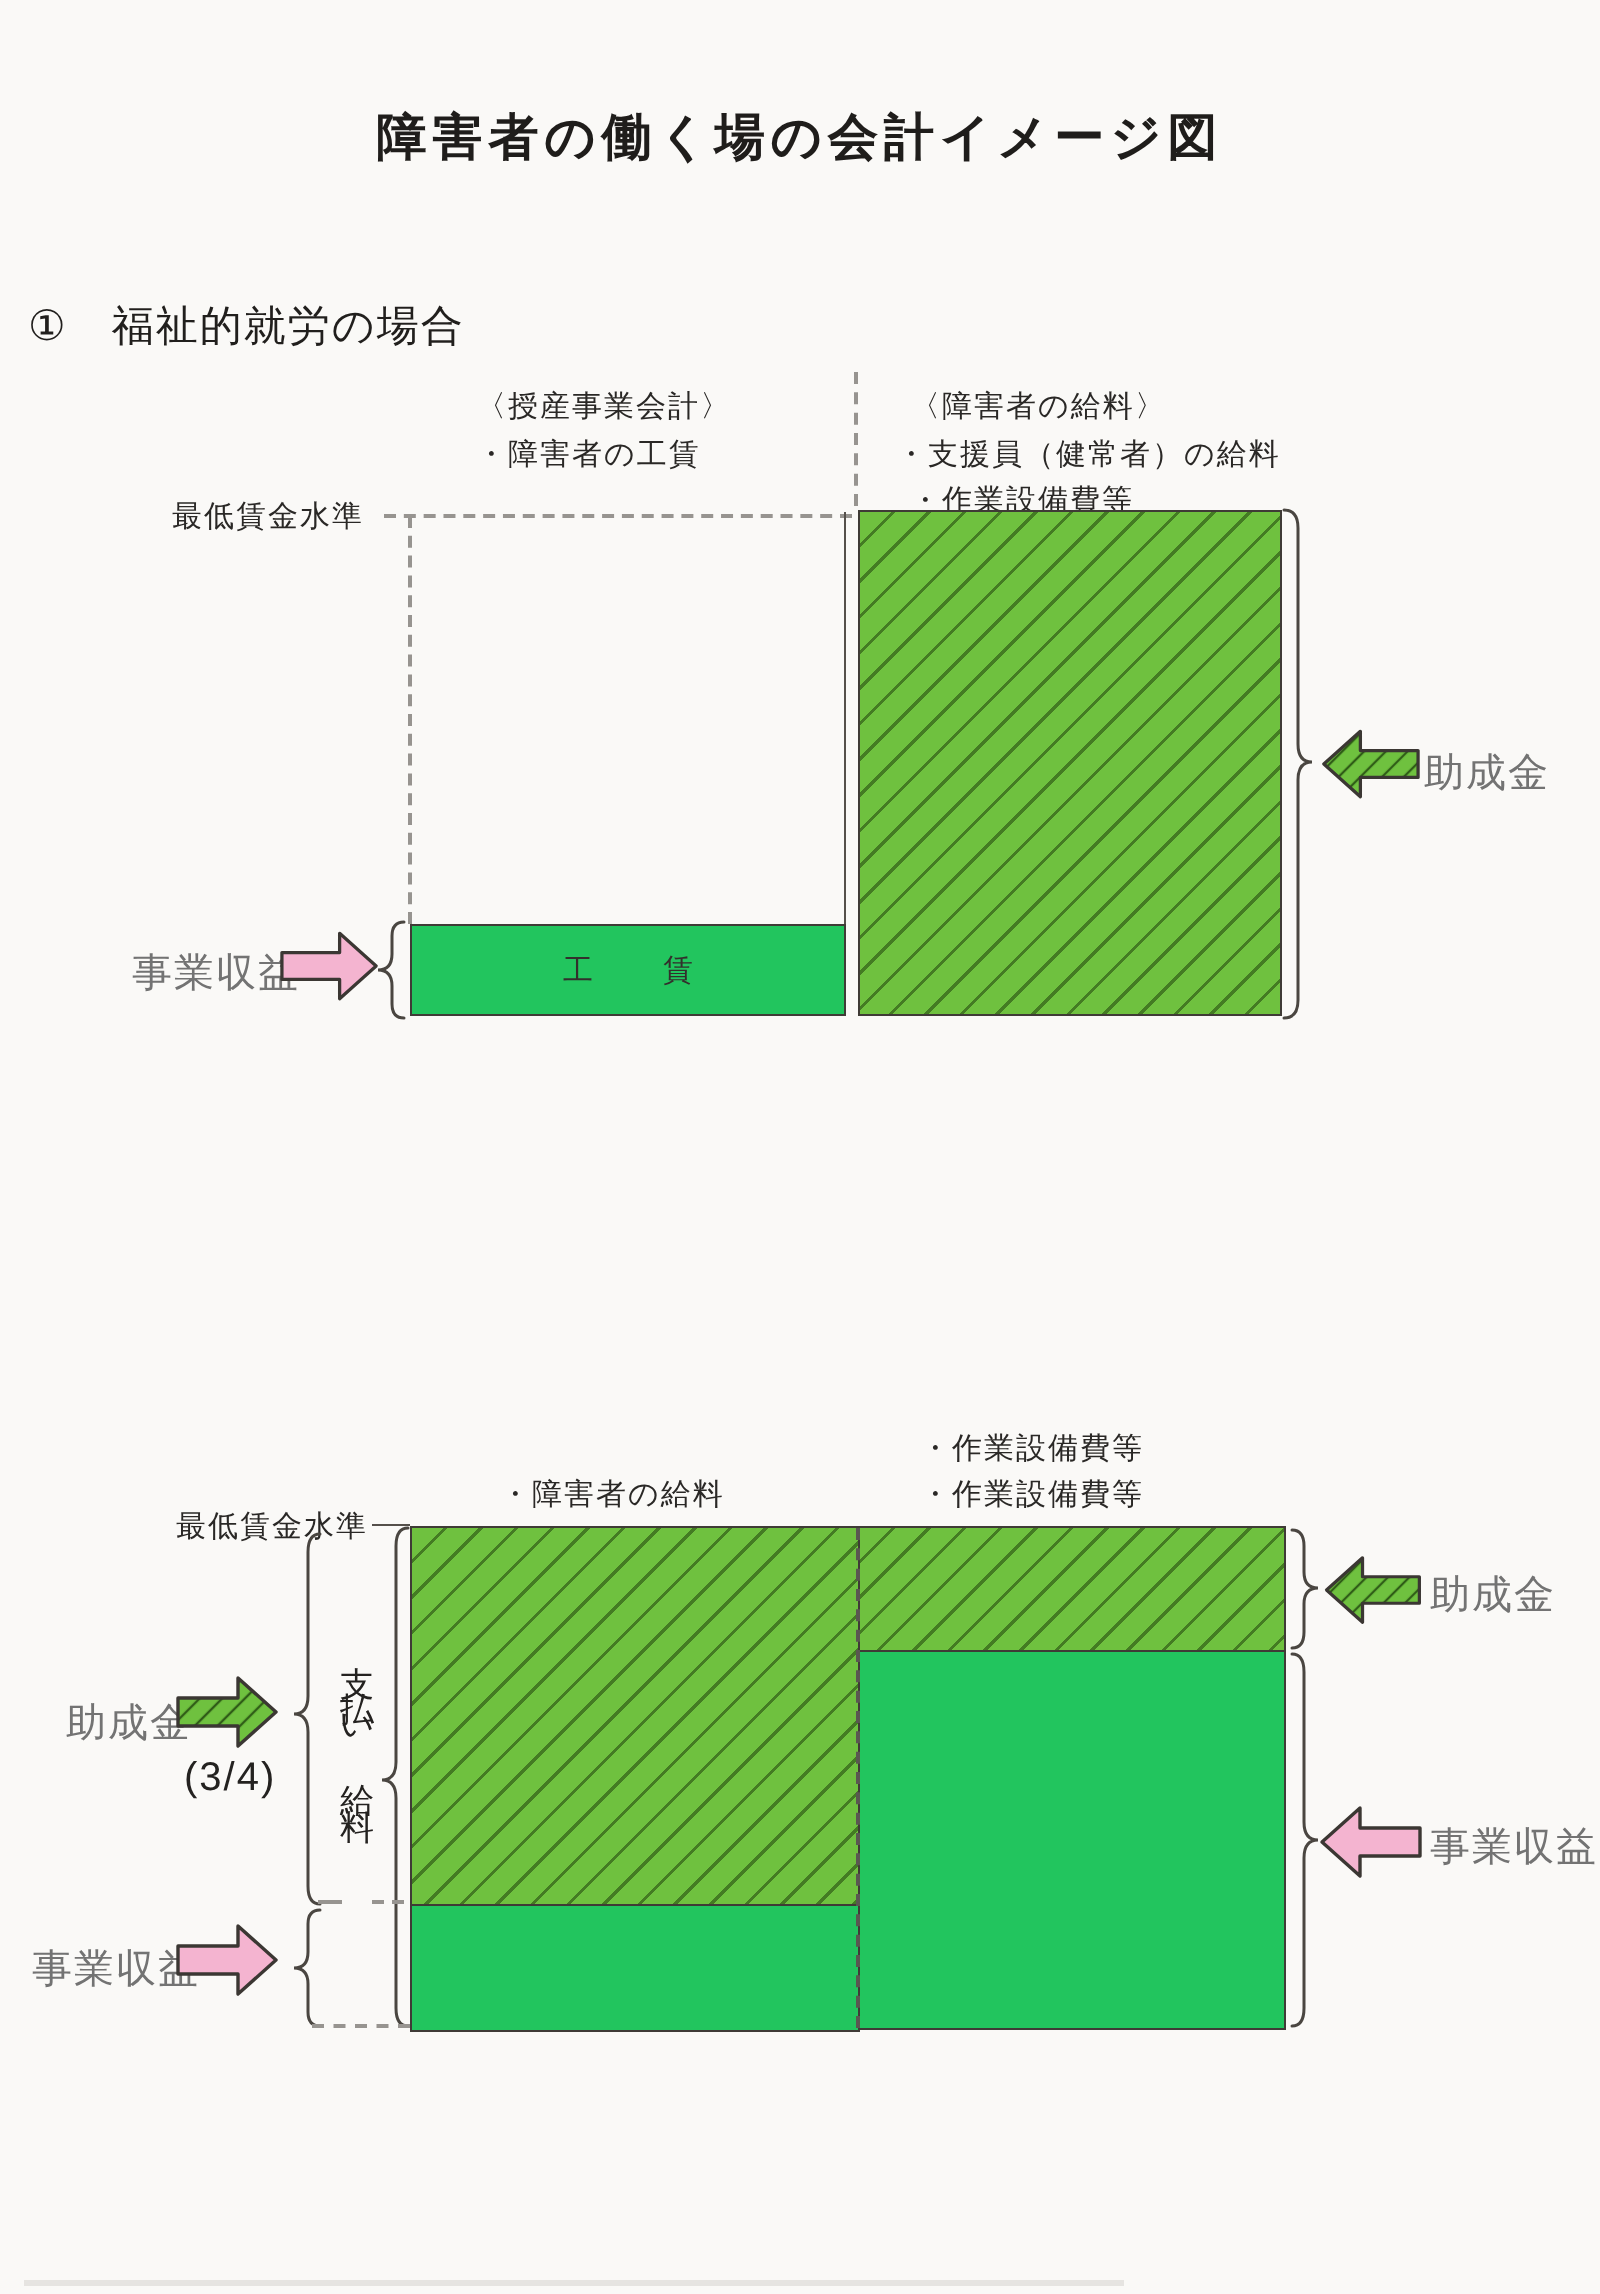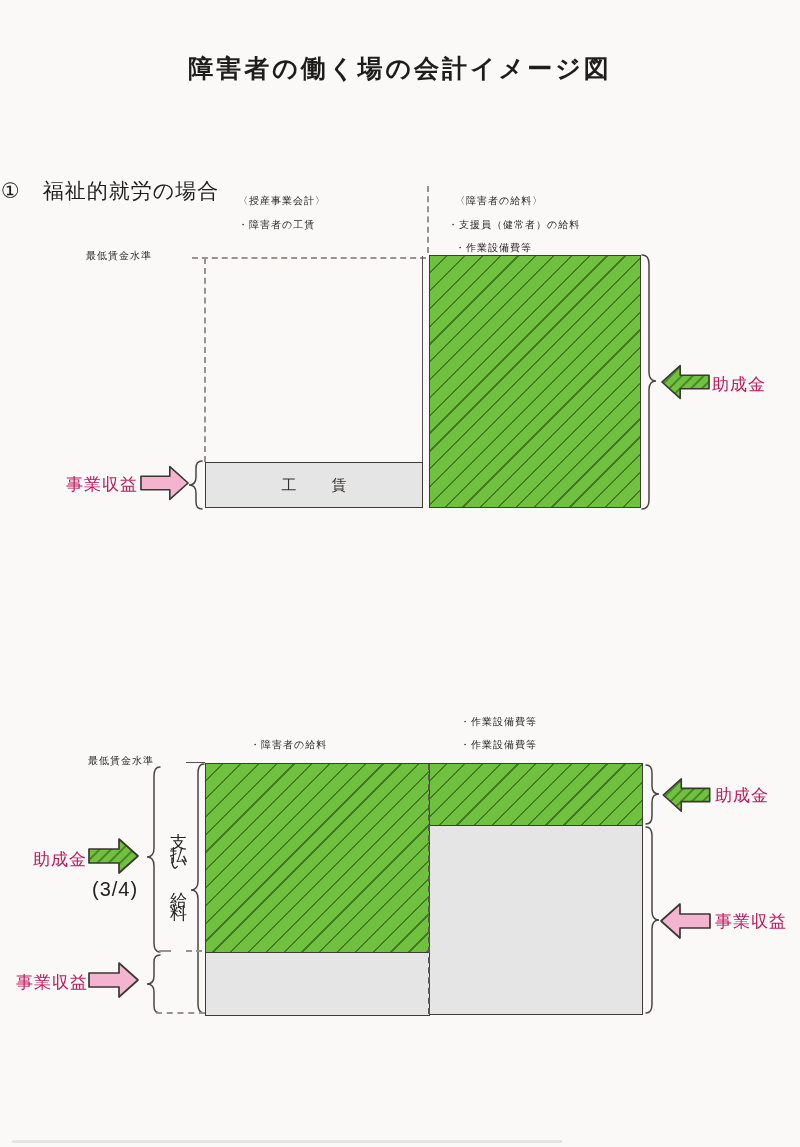--- a/index.html
+++ b/index.html
@@ -9,35 +9,35 @@
     background:#faf9f7; overflow:hidden;
     font-family:"Liberation Sans","DejaVu Sans",sans-serif;
     color:#262422;
   }
   .abs { position:absolute; }
   .title {
     left:0; right:0; top:52px; text-align:center;
     font-size:25px; font-weight:bold; letter-spacing:3px; color:#1f1d1b;
   }
   .heading { font-size:21px; letter-spacing:1px; color:#211f1d; }
-  .lbl { font-size:10px; letter-spacing:1px; white-space:nowrap; color:#2a2826; }
-  .lbl-big { font-size:17px; letter-spacing:1px; white-space:nowrap; color:#be185d; }
+  .lbl { font-size:15px; letter-spacing:1px; white-space:nowrap; color:#2a2826; }
+  .lbl-big { font-size:20px; letter-spacing:1px; white-space:nowrap; color:#737373; }
   .dash-h { border-top:2px dashed #979490; height:0; }
   .dash-v { border-left:2px dashed #979490; width:0; }
   .solid-v { border-left:1.5px solid #55504b; width:0; }
   .solid-h { border-top:1.5px solid #55504b; height:0; }
   .box { border:1.6px solid #3f3b36; }
   .green-fill {
     background:
       repeating-linear-gradient(135deg,
         rgba(32,66,12,0) 0px, rgba(32,66,12,0) 11px,
         rgba(32,66,12,0.55) 11px, rgba(32,66,12,0.55) 12.6px),
       #6fc13f;
   }
-  .pink-fill { background:#e5e5e5; }
+  .pink-fill { background:#22c55e; }
   .wage-text {
     display:flex; align-items:center; justify-content:center;
     font-size:15px; letter-spacing:10px; text-indent:10px; color:#332f2c;
   }
   .vtext {
     writing-mode:vertical-rl; text-orientation:upright;
     font-size:17px; letter-spacing:13px; color:#242220; white-space:nowrap;
   }
   .fraction { font-size:20px; letter-spacing:1px; color:#242220; }
   svg { display:block; overflow:visible; }
@@ -45,21 +45,21 @@
   .arrow path { stroke:#3b3733; stroke-width:1.7; stroke-linejoin:round; }
   .scan-edge { background:#e6e4e1; }
 </style>
 </head>
 <body>
 
 <div class="page">
 
   <div class="abs title">障害者の働く場の会計イメージ図</div>
 
-  <div class="abs heading" style="left:1px; top:149px;margin-top:28px;">①　福祉的就労の場合</div>
+  <div class="abs heading" style="left:14px; top:149px;">①　福祉的就労の場合</div>
 
   <div class="abs lbl" style="left:238px; top:194px;">〈授産事業会計〉</div>
   <div class="abs lbl" style="left:238px; top:218px;">・障害者の工賃</div>
   <div class="abs lbl" style="left:455px; top:194px;">〈障害者の給料〉</div>
   <div class="abs lbl" style="left:448px; top:218px;">・支援員（健常者）の給料</div>
   <div class="abs lbl" style="left:455px; top:241px;">・作業設備費等</div>
 
   <div class="abs dash-v" style="left:427px; top:186px; height:67px;"></div>
 
   <div class="abs lbl" style="left:86px; top:249px;">最低賃金水準</div>

